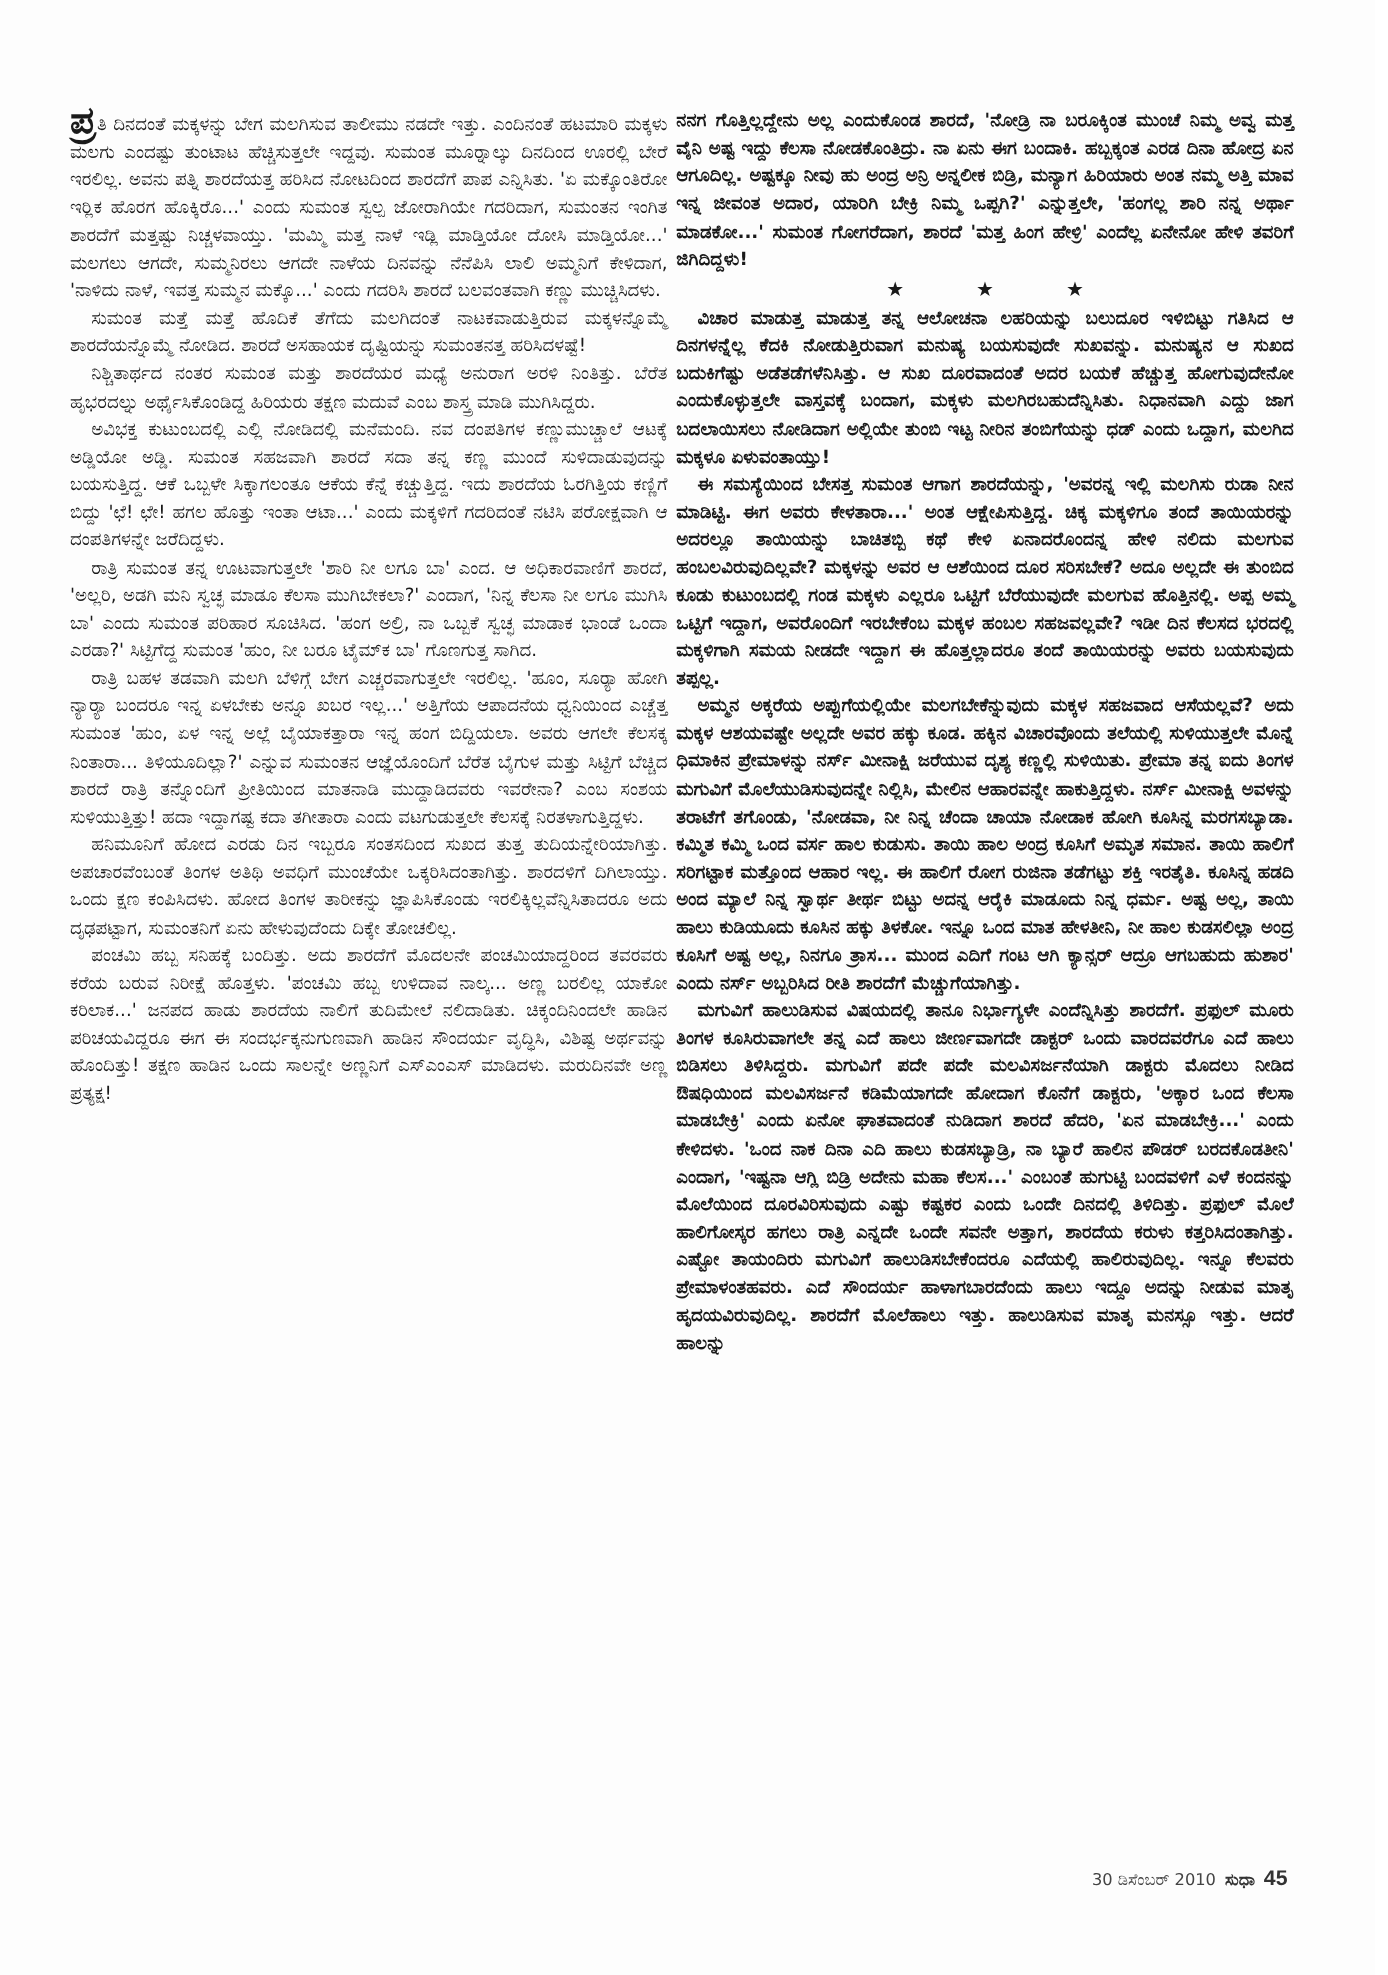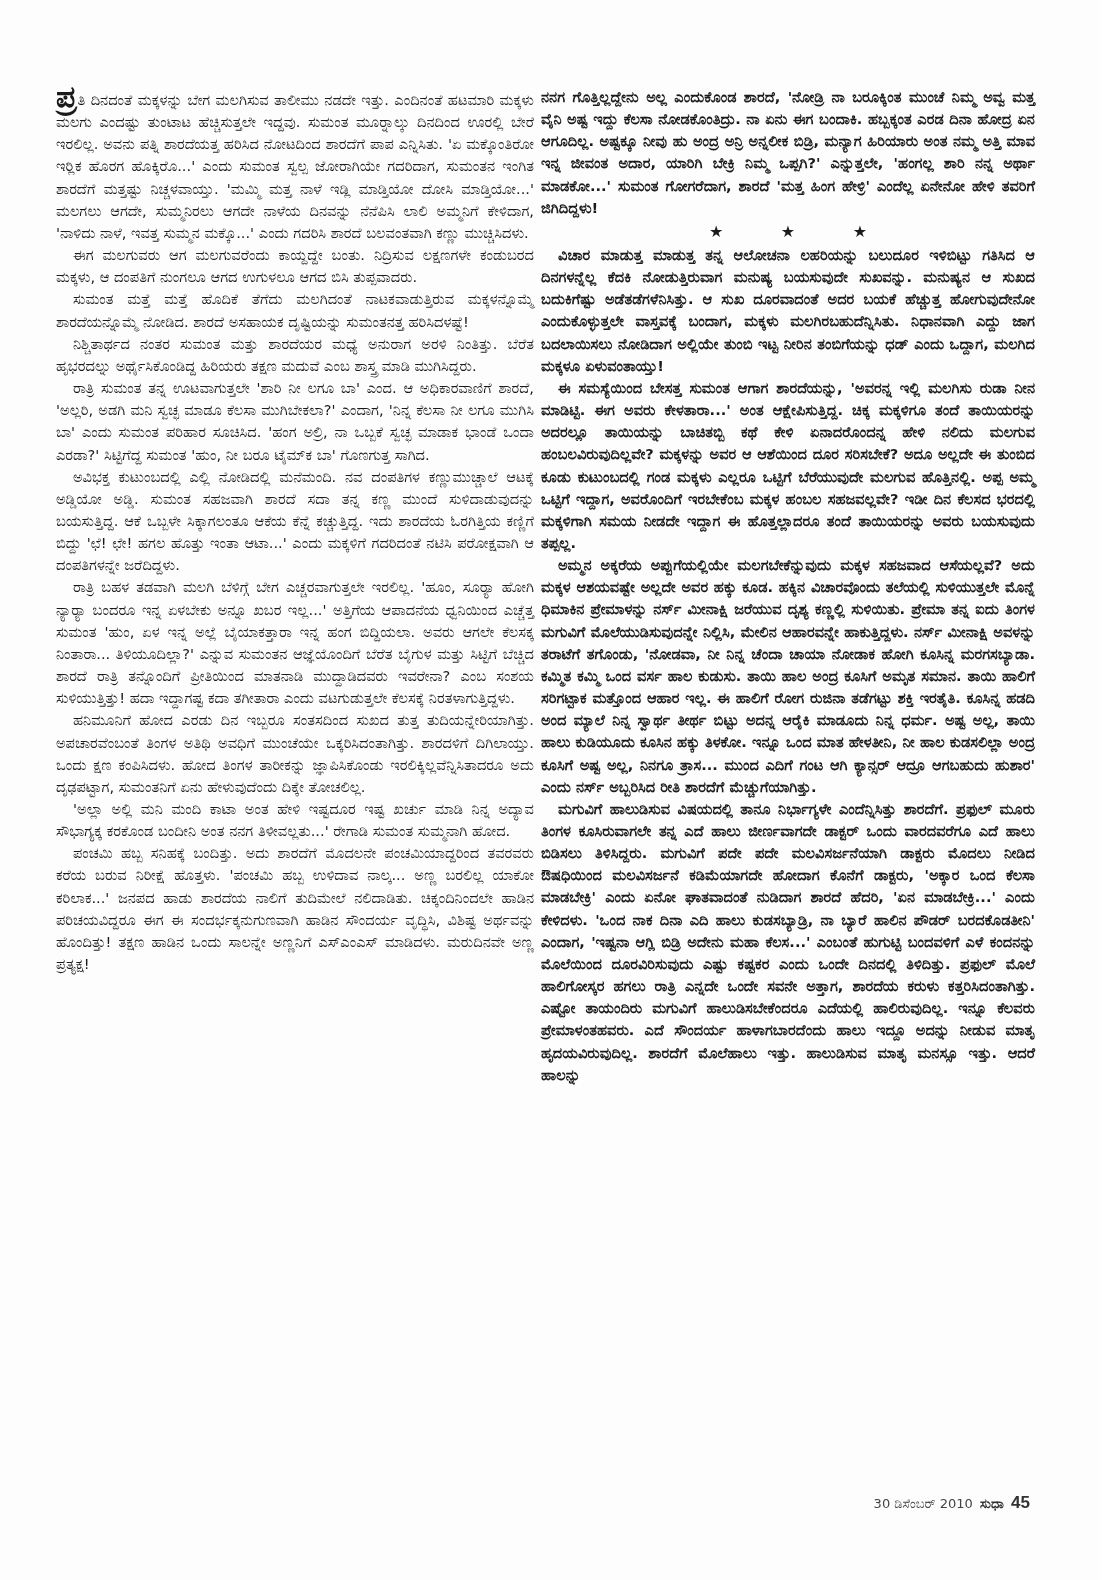--- a/index.html
+++ b/index.html
@@ -18,28 +18,26 @@
   .footer .mag { font-weight:bold; color:#333; margin-left:3px; }
   .footer .num { font-family:"Liberation Sans", sans-serif; font-weight:bold; font-size:17px; color:#333; margin-left:3px; }
 </style>
 </head>
 <body>
 
 <div class="page">
 
   <div class="col left">
     <p class="para noindent"><span class="dropcap">ಪ್ರ</span><span>ತಿ ದಿನದಂತೆ ಮಕ್ಕಳನ್ನು ಬೇಗ ಮಲಗಿಸುವ ತಾಲೀಮು ನಡದೇ ಇತ್ತು. ಎಂದಿನಂತೆ ಹಟಮಾರಿ ಮಕ್ಕಳು ಮಲಗು ಎಂದಷ್ಟು ತುಂಟಾಟ ಹೆಚ್ಚಿಸುತ್ತಲೇ ಇದ್ದವು. ಸುಮಂತ ಮೂರ್‍ನಾಲ್ಕು ದಿನದಿಂದ ಊರಲ್ಲಿ ಬೇರೆ ಇರಲಿಲ್ಲ. ಅವನು ಪತ್ನಿ ಶಾರದೆಯತ್ತ ಹರಿಸಿದ ನೋಟದಿಂದ ಶಾರದೆಗೆ ಪಾಪ ಎನ್ನಿಸಿತು. 'ಏ ಮಕ್ಕೊಂತಿರೋ ಇರ್‍ಲಿಕ ಹೊರಗ ಹೊಕ್ಕಿರೊ...' ಎಂದು ಸುಮಂತ ಸ್ವಲ್ಪ ಜೋರಾಗಿಯೇ ಗದರಿದಾಗ, ಸುಮಂತನ ಇಂಗಿತ ಶಾರದೆಗೆ ಮತ್ತಷ್ಟು ನಿಚ್ಚಳವಾಯ್ತು. 'ಮಮ್ಮಿ ಮತ್ತ ನಾಳೆ ಇಡ್ಲಿ ಮಾಡ್ತಿಯೋ ದೋಸಿ ಮಾಡ್ತಿಯೋ...' ಮಲಗಲು ಆಗದೇ, ಸುಮ್ಮನಿರಲು ಆಗದೇ ನಾಳೆಯ ದಿನವನ್ನು ನೆನೆಪಿಸಿ ಲಾಲಿ ಅಮ್ಮನಿಗೆ ಕೇಳಿದಾಗ, 'ನಾಳಿದು ನಾಳೆ, ಇವತ್ತ ಸುಮ್ಮನ ಮಕ್ಕೊ...' ಎಂದು ಗದರಿಸಿ ಶಾರದೆ ಬಲವಂತವಾಗಿ ಕಣ್ಣು ಮುಚ್ಚಿಸಿದಳು.</span></p>
-    <p class="para">ಈಗ ಮಲಗುವರು ಆಗ ಮಲಗುವರೆಂದು ಕಾಯ್ದದ್ದೇ ಬಂತು. ನಿದ್ರಿಸುವ ಲಕ್ಷಣಗಳೇ ಕಂಡುಬರದ ಮಕ್ಕಳು, ಆ ದಂಪತಿಗೆ ನುಂಗಲೂ ಆಗದ ಉಗುಳಲೂ ಆಗದ ಬಿಸಿ ತುಪ್ಪವಾದರು.</p>
     <p class="para">ಸುಮಂತ ಮತ್ತೆ ಮತ್ತೆ ಹೊದಿಕೆ ತೆಗೆದು ಮಲಗಿದಂತೆ ನಾಟಕವಾಡುತ್ತಿರುವ ಮಕ್ಕಳನ್ನೊಮ್ಮೆ ಶಾರದೆಯನ್ನೊಮ್ಮೆ ನೋಡಿದ. ಶಾರದೆ ಅಸಹಾಯಕ ದೃಷ್ಟಿಯನ್ನು ಸುಮಂತನತ್ತ ಹರಿಸಿದಳಷ್ಟೆ!</p>
     <p class="para">ನಿಶ್ಚಿತಾರ್ಥದ ನಂತರ ಸುಮಂತ ಮತ್ತು ಶಾರದೆಯರ ಮಧ್ಯೆ ಅನುರಾಗ ಅರಳಿ ನಿಂತಿತ್ತು. ಬೆರೆತ ಹೃಭರದಲ್ನು ಅರ್ಥೈಸಿಕೊಂಡಿದ್ದ ಹಿರಿಯರು ತಕ್ಷಣ ಮದುವೆ ಎಂಬ ಶಾಸ್ತ್ರ ಮಾಡಿ ಮುಗಿಸಿದ್ದರು.</p>
+    <p class="para">ಅವಿಭಕ್ತ ಕುಟುಂಬದಲ್ಲಿ ಎಲ್ಲಿ ನೋಡಿದಲ್ಲಿ ಮನೆಮಂದಿ. ನವ ದಂಪತಿಗಳ ಕಣ್ಣುಮುಚ್ಚಾಲೆ ಆಟಕ್ಕೆ ಅಡ್ಡಿಯೋ ಅಡ್ಡಿ. ಸುಮಂತ ಸಹಜವಾಗಿ ಶಾರದೆ ಸದಾ ತನ್ನ ಕಣ್ಣ ಮುಂದೆ ಸುಳಿದಾಡುವುದನ್ನು ಬಯಸುತ್ತಿದ್ದ. ಆಕೆ ಒಬ್ಬಳೇ ಸಿಕ್ಕಾಗಲಂತೂ ಆಕೆಯ ಕೆನ್ನೆ ಕಚ್ಚುತ್ತಿದ್ದ. ಇದು ಶಾರದೆಯ ಓರಗಿತ್ತಿಯ ಕಣ್ಣಿಗೆ ಬಿದ್ದು 'ಛೆ! ಛೇ! ಹಗಲ ಹೊತ್ತು ಇಂತಾ ಆಟಾ...' ಎಂದು ಮಕ್ಕಳಿಗೆ ಗದರಿದಂತೆ ನಟಿಸಿ ಪರೋಕ್ಷವಾಗಿ ಆ ದಂಪತಿಗಳನ್ನೇ ಜರೆದಿದ್ದಳು.</p>
     <p class="para">ರಾತ್ರಿ ಸುಮಂತ ತನ್ನ ಊಟವಾಗುತ್ತಲೇ 'ಶಾರಿ ನೀ ಲಗೂ ಬಾ' ಎಂದ. ಆ ಅಧಿಕಾರವಾಣಿಗೆ ಶಾರದೆ, 'ಅಲ್ಲರಿ, ಅಡಗಿ ಮನಿ ಸ್ವಚ್ಛ ಮಾಡೂ ಕೆಲಸಾ ಮುಗಿಬೇಕಲಾ?' ಎಂದಾಗ, 'ನಿನ್ನ ಕೆಲಸಾ ನೀ ಲಗೂ ಮುಗಿಸಿ ಬಾ' ಎಂದು ಸುಮಂತ ಪರಿಹಾರ ಸೂಚಿಸಿದ. 'ಹಂಗ ಅಲ್ರಿ, ನಾ ಒಬ್ಬಕೆ ಸ್ವಚ್ಛ ಮಾಡಾಕ ಭಾಂಡೆ ಒಂದಾ ಎರಡಾ?' ಸಿಟ್ಟಿಗೆದ್ದ ಸುಮಂತ 'ಹುಂ, ನೀ ಬರೂ ಟೈಮ್‌ಕ ಬಾ' ಗೊಣಗುತ್ತ ಸಾಗಿದ.</p>
-    <p class="para">ಅವಿಭಕ್ತ ಕುಟುಂಬದಲ್ಲಿ ಎಲ್ಲಿ ನೋಡಿದಲ್ಲಿ ಮನೆಮಂದಿ. ನವ ದಂಪತಿಗಳ ಕಣ್ಣುಮುಚ್ಚಾಲೆ ಆಟಕ್ಕೆ ಅಡ್ಡಿಯೋ ಅಡ್ಡಿ. ಸುಮಂತ ಸಹಜವಾಗಿ ಶಾರದೆ ಸದಾ ತನ್ನ ಕಣ್ಣ ಮುಂದೆ ಸುಳಿದಾಡುವುದನ್ನು ಬಯಸುತ್ತಿದ್ದ. ಆಕೆ ಒಬ್ಬಳೇ ಸಿಕ್ಕಾಗಲಂತೂ ಆಕೆಯ ಕೆನ್ನೆ ಕಚ್ಚುತ್ತಿದ್ದ. ಇದು ಶಾರದೆಯ ಓರಗಿತ್ತಿಯ ಕಣ್ಣಿಗೆ ಬಿದ್ದು 'ಛೆ! ಛೇ! ಹಗಲ ಹೊತ್ತು ಇಂತಾ ಆಟಾ...' ಎಂದು ಮಕ್ಕಳಿಗೆ ಗದರಿದಂತೆ ನಟಿಸಿ ಪರೋಕ್ಷವಾಗಿ ಆ ದಂಪತಿಗಳನ್ನೇ ಜರೆದಿದ್ದಳು.</p>
     <p class="para">ರಾತ್ರಿ ಬಹಳ ತಡವಾಗಿ ಮಲಗಿ ಬೆಳಿಗ್ಗೆ ಬೇಗ ಎಚ್ಚರವಾಗುತ್ತಲೇ ಇರಲಿಲ್ಲ. 'ಹೂಂ, ಸೂರ್‍ಯಾ ಹೋಗಿ ನ್ಯಾರ್‍ಯಾ ಬಂದರೂ ಇನ್ನ ಏಳಬೇಕು ಅನ್ನೂ ಖಬರ ಇಲ್ಲ...' ಅತ್ತಿಗೆಯ ಆಪಾದನೆಯ ಧ್ವನಿಯಿಂದ ಎಚ್ಚೆತ್ತ ಸುಮಂತ 'ಹುಂ, ಏಳ ಇನ್ನ ಅಲ್ಲೆ ಬೈಯಾಕತ್ತಾರಾ ಇನ್ನ ಹಂಗ ಬಿದ್ದಿಯಲಾ. ಅವರು ಆಗಲೇ ಕೆಲಸಕ್ಕ ನಿಂತಾರಾ... ತಿಳಿಯೂದಿಲ್ಲಾ?' ಎನ್ನುವ ಸುಮಂತನ ಆಜ್ಞೆಯೊಂದಿಗೆ ಬೆರೆತ ಬೈಗುಳ ಮತ್ತು ಸಿಟ್ಟಿಗೆ ಬೆಚ್ಚಿದ ಶಾರದೆ ರಾತ್ರಿ ತನ್ನೊಂದಿಗೆ ಪ್ರೀತಿಯಿಂದ ಮಾತನಾಡಿ ಮುದ್ದಾಡಿದವರು ಇವರೇನಾ? ಎಂಬ ಸಂಶಯ ಸುಳಿಯುತ್ತಿತ್ತು! ಹದಾ ಇದ್ದಾಗಷ್ಟ ಕದಾ ತಗೀತಾರಾ ಎಂದು ವಟಗುಡುತ್ತಲೇ ಕೆಲಸಕ್ಕೆ ನಿರತಳಾಗುತ್ತಿದ್ದಳು.</p>
     <p class="para">ಹನಿಮೂನಿಗೆ ಹೋದ ಎರಡು ದಿನ ಇಬ್ಬರೂ ಸಂತಸದಿಂದ ಸುಖದ ತುತ್ತ ತುದಿಯನ್ನೇರಿಯಾಗಿತ್ತು. ಅಪಚಾರವೆಂಬಂತೆ ತಿಂಗಳ ಅತಿಥಿ ಅವಧಿಗೆ ಮುಂಚೆಯೇ ಒಕ್ಕರಿಸಿದಂತಾಗಿತ್ತು. ಶಾರದಳಿಗೆ ದಿಗಿಲಾಯ್ತು. ಒಂದು ಕ್ಷಣ ಕಂಪಿಸಿದಳು. ಹೋದ ತಿಂಗಳ ತಾರೀಕನ್ನು ಜ್ಞಾಪಿಸಿಕೊಂಡು ಇರಲಿಕ್ಕಿಲ್ಲವೆನ್ನಿಸಿತಾದರೂ ಅದು ದೃಢಪಟ್ಟಾಗ, ಸುಮಂತನಿಗೆ ಏನು ಹೇಳುವುದೆಂದು ದಿಕ್ಕೇ ತೋಚಲಿಲ್ಲ.</p>
-    <p class="para">'ಅಲ್ಲಾ ಅಲ್ಲಿ ಮನಿ ಮಂದಿ ಕಾಟಾ ಅಂತ ಹೇಳಿ ಇಷ್ಟದೂರ ಇಷ್ಟ ಖರ್ಚು ಮಾಡಿ ನಿನ್ನ ಅದ್ಯಾವ ಸೌಭಾಗ್ಯಕ್ಕ ಕರಕೊಂಡ ಬಂದೀನಿ ಅಂತ ನನಗ ತಿಳೀವಲ್ಲತು...' ರೇಗಾಡಿ ಸುಮಂತ ಸುಮ್ಮನಾಗಿ ಹೋದ.</p>
     <p class="para">ಪಂಚಮಿ ಹಬ್ಬ ಸನಿಹಕ್ಕೆ ಬಂದಿತ್ತು. ಅದು ಶಾರದೆಗೆ ಮೊದಲನೇ ಪಂಚಮಿಯಾದ್ದರಿಂದ ತವರವರು ಕರೆಯ ಬರುವ ನಿರೀಕ್ಷೆ ಹೊತ್ತಳು. 'ಪಂಚಮಿ ಹಬ್ಬ ಉಳಿದಾವ ನಾಲ್ಕ... ಅಣ್ಣ ಬರಲಿಲ್ಲ ಯಾಕೋ ಕರಿಲಾಕ...' ಜನಪದ ಹಾಡು ಶಾರದೆಯ ನಾಲಿಗೆ ತುದಿಮೇಲೆ ನಲಿದಾಡಿತು. ಚಿಕ್ಕಂದಿನಿಂದಲೇ ಹಾಡಿನ ಪರಿಚಯವಿದ್ದರೂ ಈಗ ಈ ಸಂದರ್ಭಕ್ಕನುಗುಣವಾಗಿ ಹಾಡಿನ ಸೌಂದರ್ಯ ವೃದ್ಧಿಸಿ, ವಿಶಿಷ್ಟ ಅರ್ಥವನ್ನು ಹೊಂದಿತ್ತು! ತಕ್ಷಣ ಹಾಡಿನ ಒಂದು ಸಾಲನ್ನೇ ಅಣ್ಣನಿಗೆ ಎಸ್‌ಎಂಎಸ್ ಮಾಡಿದಳು. ಮರುದಿನವೇ ಅಣ್ಣ ಪ್ರತ್ಯಕ್ಷ!</p>
   </div>
 
   <div class="col right">
     <p class="para noindent">ನನಗ ಗೊತ್ತಿಲ್ಲದ್ದೇನು ಅಲ್ಲ ಎಂದುಕೊಂಡ ಶಾರದೆ, 'ನೋಡ್ರಿ ನಾ ಬರೂಕ್ಕಿಂತ ಮುಂಚೆ ನಿಮ್ಮ ಅವ್ವ ಮತ್ತ ವೈನಿ ಅಷ್ಟ ಇದ್ದು ಕೆಲಸಾ ನೋಡಕೊಂತಿದ್ರು. ನಾ ಏನು ಈಗ ಬಂದಾಕಿ. ಹಬ್ಬಕ್ಕಂತ ಎರಡ ದಿನಾ ಹೋದ್ರ ಏನ ಆಗೂದಿಲ್ಲ. ಅಷ್ಟಕ್ಕೂ ನೀವು ಹು ಅಂದ್ರ ಅನ್ರಿ ಅನ್ನಲೀಕ ಬಿಡ್ರಿ, ಮನ್ಯಾಗ ಹಿರಿಯಾರು ಅಂತ ನಮ್ಮ ಅತ್ತಿ ಮಾವ ಇನ್ನ ಜೀವಂತ ಅದಾರ, ಯಾರಿಗಿ ಬೇಕ್ರಿ ನಿಮ್ಮ ಒಪ್ಪಗಿ?' ಎನ್ನುತ್ತಲೇ, 'ಹಂಗಲ್ಲ ಶಾರಿ ನನ್ನ ಅರ್ಥಾ ಮಾಡಕೋ...' ಸುಮಂತ ಗೋಗರೆದಾಗ, ಶಾರದೆ 'ಮತ್ತ ಹಿಂಗ ಹೇಳ್ರಿ' ಎಂದೆಲ್ಲ ಏನೇನೋ ಹೇಳಿ ತವರಿಗೆ ಜಿಗಿದಿದ್ದಳು!</p>
     <div class="stars">★ ★ ★</div>
     <p class="para">ವಿಚಾರ ಮಾಡುತ್ತ ಮಾಡುತ್ತ ತನ್ನ ಆಲೋಚನಾ ಲಹರಿಯನ್ನು ಬಲುದೂರ ಇಳಿಬಿಟ್ಟು ಗತಿಸಿದ ಆ ದಿನಗಳನ್ನೆಲ್ಲ ಕೆದಕಿ ನೋಡುತ್ತಿರುವಾಗ ಮನುಷ್ಯ ಬಯಸುವುದೇ ಸುಖವನ್ನು. ಮನುಷ್ಯನ ಆ ಸುಖದ ಬದುಕಿಗೆಷ್ಟು ಅಡೆತಡೆಗಳೆನಿಸಿತ್ತು. ಆ ಸುಖ ದೂರವಾದಂತೆ ಅದರ ಬಯಕೆ ಹೆಚ್ಚುತ್ತ ಹೋಗುವುದೇನೋ ಎಂದುಕೊಳ್ಳುತ್ತಲೇ ವಾಸ್ತವಕ್ಕೆ ಬಂದಾಗ, ಮಕ್ಕಳು ಮಲಗಿರಬಹುದೆನ್ನಿಸಿತು. ನಿಧಾನವಾಗಿ ಎದ್ದು ಜಾಗ ಬದಲಾಯಿಸಲು ನೋಡಿದಾಗ ಅಲ್ಲಿಯೇ ತುಂಬಿ ಇಟ್ಟ ನೀರಿನ ತಂಬಿಗೆಯನ್ನು ಧಡ್ ಎಂದು ಒದ್ದಾಗ, ಮಲಗಿದ ಮಕ್ಕಳೂ ಏಳುವಂತಾಯ್ತು!</p>
     <p class="para">ಈ ಸಮಸ್ಯೆಯಿಂದ ಬೇಸತ್ತ ಸುಮಂತ ಆಗಾಗ ಶಾರದೆಯನ್ನು, 'ಅವರನ್ನ ಇಲ್ಲಿ ಮಲಗಿಸು ರುಡಾ ನೀನ ಮಾಡಿಟ್ಟಿ. ಈಗ ಅವರು ಕೇಳತಾರಾ...' ಅಂತ ಆಕ್ಷೇಪಿಸುತ್ತಿದ್ದ. ಚಿಕ್ಕ ಮಕ್ಕಳಿಗೂ ತಂದೆ ತಾಯಿಯರನ್ನು ಅದರಲ್ಲೂ ತಾಯಿಯನ್ನು ಬಾಚಿತಬ್ಬಿ ಕಥೆ ಕೇಳಿ ಏನಾದರೊಂದನ್ನ ಹೇಳಿ ನಲಿದು ಮಲಗುವ ಹಂಬಲವಿರುವುದಿಲ್ಲವೇ? ಮಕ್ಕಳನ್ನು ಅವರ ಆ ಆಶೆಯಿಂದ ದೂರ ಸರಿಸಬೇಕೆ? ಅದೂ ಅಲ್ಲದೇ ಈ ತುಂಬಿದ ಕೂಡು ಕುಟುಂಬದಲ್ಲಿ ಗಂಡ ಮಕ್ಕಳು ಎಲ್ಲರೂ ಒಟ್ಟಿಗೆ ಬೆರೆಯುವುದೇ ಮಲಗುವ ಹೊತ್ತಿನಲ್ಲಿ. ಅಪ್ಪ ಅಮ್ಮ ಒಟ್ಟಿಗೆ ಇದ್ದಾಗ, ಅವರೊಂದಿಗೆ ಇರಬೇಕೆಂಬ ಮಕ್ಕಳ ಹಂಬಲ ಸಹಜವಲ್ಲವೇ? ಇಡೀ ದಿನ ಕೆಲಸದ ಭರದಲ್ಲಿ ಮಕ್ಕಳಿಗಾಗಿ ಸಮಯ ನೀಡದೇ ಇದ್ದಾಗ ಈ ಹೊತ್ತಲ್ಲಾದರೂ ತಂದೆ ತಾಯಿಯರನ್ನು ಅವರು ಬಯಸುವುದು ತಪ್ಪಲ್ಲ.</p>
     <p class="para">ಅಮ್ಮನ ಅಕ್ಕರೆಯ ಅಪ್ಪುಗೆಯಲ್ಲಿಯೇ ಮಲಗಬೇಕೆನ್ನುವುದು ಮಕ್ಕಳ ಸಹಜವಾದ ಆಸೆಯಲ್ಲವೆ? ಅದು ಮಕ್ಕಳ ಆಶಯವಷ್ಟೇ ಅಲ್ಲದೇ ಅವರ ಹಕ್ಕು ಕೂಡ. ಹಕ್ಕಿನ ವಿಚಾರವೊಂದು ತಲೆಯಲ್ಲಿ ಸುಳಿಯುತ್ತಲೇ ಮೊನ್ನೆ ಧಿಮಾಕಿನ ಪ್ರೇಮಾಳನ್ನು ನರ್ಸ್ ಮೀನಾಕ್ಷಿ ಜರೆಯುವ ದೃಶ್ಯ ಕಣ್ಣಲ್ಲಿ ಸುಳಿಯಿತು. ಪ್ರೇಮಾ ತನ್ನ ಐದು ತಿಂಗಳ ಮಗುವಿಗೆ ಮೊಲೆಯುಡಿಸುವುದನ್ನೇ ನಿಲ್ಲಿಸಿ, ಮೇಲಿನ ಆಹಾರವನ್ನೇ ಹಾಕುತ್ತಿದ್ದಳು. ನರ್ಸ್ ಮೀನಾಕ್ಷಿ ಅವಳನ್ನು ತರಾಟೆಗೆ ತಗೊಂಡು, 'ನೋಡವಾ, ನೀ ನಿನ್ನ ಚೆಂದಾ ಚಾಯಾ ನೋಡಾಕ ಹೋಗಿ ಕೂಸಿನ್ನ ಮರಗಸಬ್ಯಾಡಾ. ಕಮ್ಮಿತ ಕಮ್ಮಿ ಒಂದ ವರ್ಸ ಹಾಲ ಕುಡುಸು. ತಾಯಿ ಹಾಲ ಅಂದ್ರ ಕೂಸಿಗೆ ಅಮೃತ ಸಮಾನ. ತಾಯಿ ಹಾಲಿಗೆ ಸರಿಗಟ್ಟಾಕ ಮತ್ತೊಂದ ಆಹಾರ ಇಲ್ಲ. ಈ ಹಾಲಿಗೆ ರೋಗ ರುಜಿನಾ ತಡೆಗಟ್ಟು ಶಕ್ತಿ ಇರತೈತಿ. ಕೂಸಿನ್ನ ಹಡದಿ ಅಂದ ಮ್ಯಾಲೆ ನಿನ್ನ ಸ್ವಾರ್ಥ ತೀರ್ಥ ಬಿಟ್ಟು ಅದನ್ನ ಆರೈಕಿ ಮಾಡೂದು ನಿನ್ನ ಧರ್ಮ. ಅಷ್ಟ ಅಲ್ಲ, ತಾಯಿ ಹಾಲು ಕುಡಿಯೂದು ಕೂಸಿನ ಹಕ್ಕು ತಿಳಕೋ. ಇನ್ನೂ ಒಂದ ಮಾತ ಹೇಳತೀನಿ, ನೀ ಹಾಲ ಕುಡಸಲಿಲ್ಲಾ ಅಂದ್ರ ಕೂಸಿಗೆ ಅಷ್ಟ ಅಲ್ಲ, ನಿನಗೂ ತ್ರಾಸ... ಮುಂದ ಎದಿಗೆ ಗಂಟ ಆಗಿ ಕ್ಯಾನ್ಸರ್ ಆದ್ರೂ ಆಗಬಹುದು ಹುಶಾರ' ಎಂದು ನರ್ಸ್ ಅಬ್ಬರಿಸಿದ ರೀತಿ ಶಾರದೆಗೆ ಮೆಚ್ಚುಗೆಯಾಗಿತ್ತು.</p>
     <p class="para">ಮಗುವಿಗೆ ಹಾಲುಡಿಸುವ ವಿಷಯದಲ್ಲಿ ತಾನೂ ನಿರ್ಭಾಗ್ಯಳೇ ಎಂದೆನ್ನಿಸಿತ್ತು ಶಾರದೆಗೆ. ಪ್ರಫುಲ್ ಮೂರು ತಿಂಗಳ ಕೂಸಿರುವಾಗಲೇ ತನ್ನ ಎದೆ ಹಾಲು ಜೀರ್ಣವಾಗದೇ ಡಾಕ್ಟರ್ ಒಂದು ವಾರದವರೆಗೂ ಎದೆ ಹಾಲು ಬಿಡಿಸಲು ತಿಳಿಸಿದ್ದರು. ಮಗುವಿಗೆ ಪದೇ ಪದೇ ಮಲವಿಸರ್ಜನೆಯಾಗಿ ಡಾಕ್ಟರು ಮೊದಲು ನೀಡಿದ ಔಷಧಿಯಿಂದ ಮಲವಿಸರ್ಜನೆ ಕಡಿಮೆಯಾಗದೇ ಹೋದಾಗ ಕೊನೆಗೆ ಡಾಕ್ಟರು, 'ಅಕ್ಕಾರ ಒಂದ ಕೆಲಸಾ ಮಾಡಬೇಕ್ರಿ' ಎಂದು ಏನೋ ಘಾತವಾದಂತೆ ನುಡಿದಾಗ ಶಾರದೆ ಹೆದರಿ, 'ಏನ ಮಾಡಬೇಕ್ರಿ...' ಎಂದು ಕೇಳಿದಳು. 'ಒಂದ ನಾಕ ದಿನಾ ಎದಿ ಹಾಲು ಕುಡಸಬ್ಯಾಡ್ರಿ, ನಾ ಬ್ಯಾರೆ ಹಾಲಿನ ಪೌಡರ್ ಬರದಕೊಡತೀನಿ' ಎಂದಾಗ, 'ಇಷ್ಟನಾ ಆಗ್ಲಿ ಬಿಡ್ರಿ ಅದೇನು ಮಹಾ ಕೆಲಸ...' ಎಂಬಂತೆ ಹುಗುಟ್ಟಿ ಬಂದವಳಿಗೆ ಎಳೆ ಕಂದನನ್ನು ಮೊಲೆಯಿಂದ ದೂರವಿರಿಸುವುದು ಎಷ್ಟು ಕಷ್ಟಕರ ಎಂದು ಒಂದೇ ದಿನದಲ್ಲಿ ತಿಳಿದಿತ್ತು. ಪ್ರಫುಲ್ ಮೊಲೆ ಹಾಲಿಗೋಸ್ಕರ ಹಗಲು ರಾತ್ರಿ ಎನ್ನದೇ ಒಂದೇ ಸವನೇ ಅತ್ತಾಗ, ಶಾರದೆಯ ಕರುಳು ಕತ್ತರಿಸಿದಂತಾಗಿತ್ತು. ಎಷ್ಟೋ ತಾಯಂದಿರು ಮಗುವಿಗೆ ಹಾಲುಡಿಸಬೇಕೆಂದರೂ ಎದೆಯಲ್ಲಿ ಹಾಲಿರುವುದಿಲ್ಲ. ಇನ್ನೂ ಕೆಲವರು ಪ್ರೇಮಾಳಂತಹವರು. ಎದೆ ಸೌಂದರ್ಯ ಹಾಳಾಗಬಾರದೆಂದು ಹಾಲು ಇದ್ದೂ ಅದನ್ನು ನೀಡುವ ಮಾತೃ ಹೃದಯವಿರುವುದಿಲ್ಲ. ಶಾರದೆಗೆ ಮೊಲೆಹಾಲು ಇತ್ತು. ಹಾಲುಡಿಸುವ ಮಾತೃ ಮನಸ್ಸೂ ಇತ್ತು. ಆದರೆ ಹಾಲನ್ನು</p>

